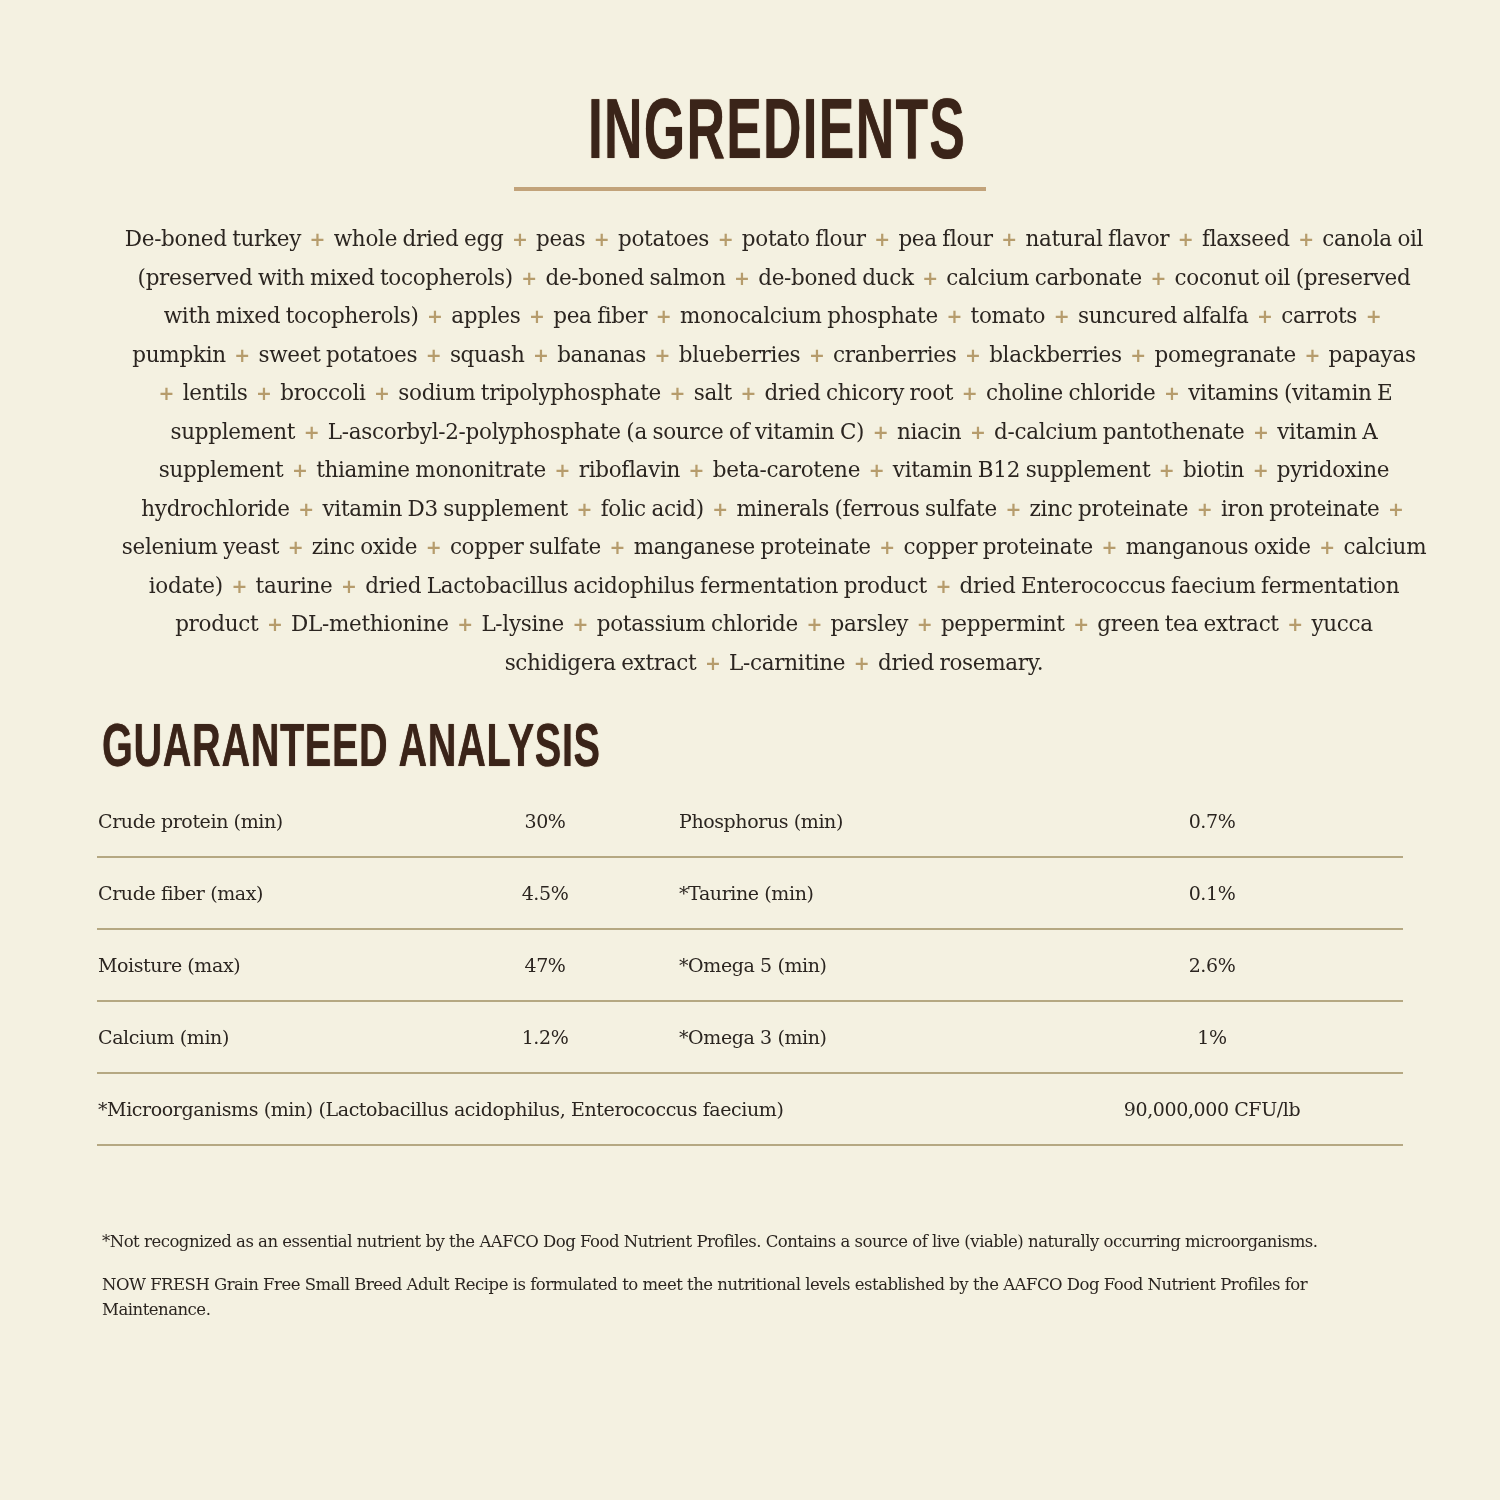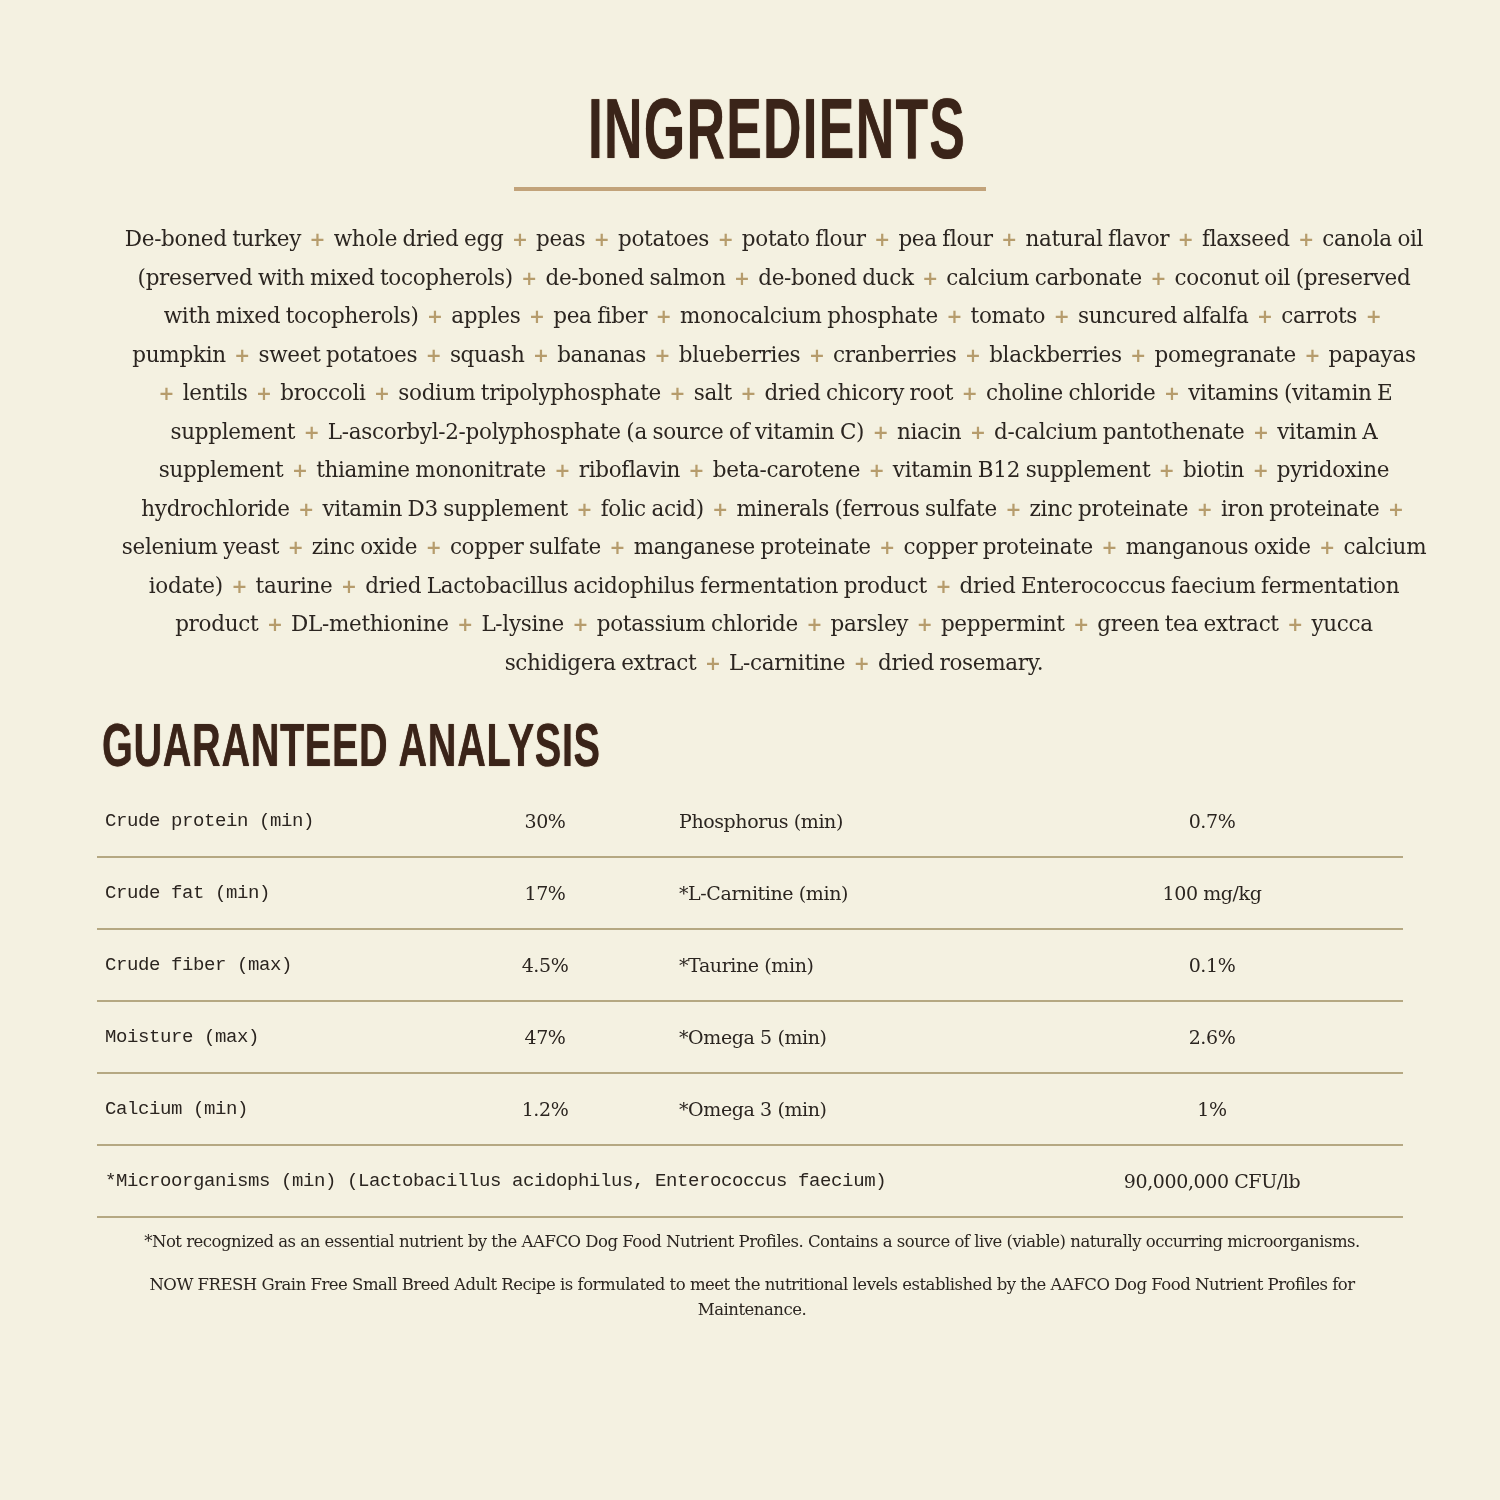--- a/index.html
+++ b/index.html
@@ -82,63 +82,56 @@
       border-bottom: 2px solid #b5a882;
       font-size: 19px;
       color: #2b2520;
       letter-spacing: -0.4px;
     }
     .row .cell {
       position: absolute;
       top: 24px;
       white-space: nowrap;
     }
-    .c-label1 { left: 8px; font-family: Liberation Mono, monospace; }
+    .c-label1 { left: 1px; }
     .c-val1 { left: 448px; width: 0; }
     .c-val1 span { display: inline-block; transform: translateX(-50%); }
     .c-label2 { left: 582px; }
     .c-val2 { left: 1115px; width: 0; }
     .c-val2 span { display: inline-block; transform: translateX(-50%); }
     #footnotes {
       position: absolute;
       top: 1229px;
       left: 102px;
       width: 1300px;
       font-size: 16.5px;
       color: #2b2520;
       letter-spacing: -0.5px;
     }
     #footnotes p {
       margin: 0 0 18px 0;
       line-height: 25px;
-      text-align: center;
     }
   </style>
 </head>
 <body>
 
 <div id="ingredients-title" class="heading">INGREDIENTS</div>
 <div id="ingredients-divider"></div>
 
 <div id="ingredients-body"><span>De-boned turkey</span> <span class="plus">+</span> <span>whole dried egg</span> <span class="plus">+</span> <span>peas</span> <span class="plus">+</span> <span>potatoes</span> <span class="plus">+</span> <span>potato flour</span> <span class="plus">+</span> <span>pea flour</span> <span class="plus">+</span> <span>natural flavor</span> <span class="plus">+</span> <span>flaxseed</span> <span class="plus">+</span> <span>canola oil (preserved with mixed tocopherols)</span> <span class="plus">+</span> <span>de-boned salmon</span> <span class="plus">+</span> <span>de-boned duck</span> <span class="plus">+</span> <span>calcium carbonate</span> <span class="plus">+</span> <span>coconut oil (preserved with mixed tocopherols)</span> <span class="plus">+</span> <span>apples</span> <span class="plus">+</span> <span>pea fiber</span> <span class="plus">+</span> <span>monocalcium phosphate</span> <span class="plus">+</span> <span>tomato</span> <span class="plus">+</span> <span>suncured alfalfa</span> <span class="plus">+</span> <span>carrots</span> <span class="plus">+</span> <span>pumpkin</span> <span class="plus">+</span> <span>sweet potatoes</span> <span class="plus">+</span> <span>squash</span> <span class="plus">+</span> <span>bananas</span> <span class="plus">+</span> <span>blueberries</span> <span class="plus">+</span> <span>cranberries</span> <span class="plus">+</span> <span>blackberries</span> <span class="plus">+</span> <span>pomegranate</span> <span class="plus">+</span> <span>papayas</span> <span class="plus">+</span> <span>lentils</span> <span class="plus">+</span> <span>broccoli</span> <span class="plus">+</span> <span>sodium tripolyphosphate</span> <span class="plus">+</span> <span>salt</span> <span class="plus">+</span> <span>dried chicory root</span> <span class="plus">+</span> <span>choline chloride</span> <span class="plus">+</span> <span>vitamins (vitamin E supplement</span> <span class="plus">+</span> <span>L-ascorbyl-2-polyphosphate (a source of vitamin C)</span> <span class="plus">+</span> <span>niacin</span> <span class="plus">+</span> <span>d-calcium pantothenate</span> <span class="plus">+</span> <span>vitamin A supplement</span> <span class="plus">+</span> <span>thiamine mononitrate</span> <span class="plus">+</span> <span>riboflavin</span> <span class="plus">+</span> <span>beta-carotene</span> <span class="plus">+</span> <span>vitamin B12 supplement</span> <span class="plus">+</span> <span>biotin</span> <span class="plus">+</span> <span>pyridoxine hydrochloride</span> <span class="plus">+</span> <span>vitamin D3 supplement</span> <span class="plus">+</span> <span>folic acid)</span> <span class="plus">+</span> <span>minerals (ferrous sulfate</span> <span class="plus">+</span> <span>zinc proteinate</span> <span class="plus">+</span> <span>iron proteinate</span> <span class="plus">+</span> <span>selenium yeast</span> <span class="plus">+</span> <span>zinc oxide</span> <span class="plus">+</span> <span>copper sulfate</span> <span class="plus">+</span> <span>manganese proteinate</span> <span class="plus">+</span> <span>copper proteinate</span> <span class="plus">+</span> <span>manganous oxide</span> <span class="plus">+</span> <span>calcium iodate)</span> <span class="plus">+</span> <span>taurine</span> <span class="plus">+</span> <span>dried Lactobacillus acidophilus fermentation product</span> <span class="plus">+</span> <span>dried Enterococcus faecium fermentation product</span> <span class="plus">+</span> <span>DL-methionine</span> <span class="plus">+</span> <span>L-lysine</span> <span class="plus">+</span> <span>potassium chloride</span> <span class="plus">+</span> <span>parsley</span> <span class="plus">+</span> <span>peppermint</span> <span class="plus">+</span> <span>green tea extract</span> <span class="plus">+</span> <span>yucca schidigera extract</span> <span class="plus">+</span> <span>L-carnitine</span> <span class="plus">+</span> <span>dried rosemary.</span></div>
 
 <div id="analysis-title" class="heading">GUARANTEED ANALYSIS</div>
 
 <div id="analysis-table">
   <div class="row">
     <span class="cell c-label1">Crude protein (min)</span>
     <span class="cell c-val1"><span>30%</span></span>
     <span class="cell c-label2">Phosphorus (min)</span>
     <span class="cell c-val2"><span>0.7%</span></span>
-  </div>
-  <div class="row">
-    <span class="cell c-label1">Crude fat (min)</span>
-    <span class="cell c-val1"><span>17%</span></span>
-    <span class="cell c-label2">*L-Carnitine (min)</span>
-    <span class="cell c-val2"><span>100 mg/kg</span></span>
   </div>
   <div class="row">
     <span class="cell c-label1">Crude fiber (max)</span>
     <span class="cell c-val1"><span>4.5%</span></span>
     <span class="cell c-label2">*Taurine (min)</span>
     <span class="cell c-val2"><span>0.1%</span></span>
   </div>
   <div class="row">
     <span class="cell c-label1">Moisture (max)</span>
     <span class="cell c-val1"><span>47%</span></span>

